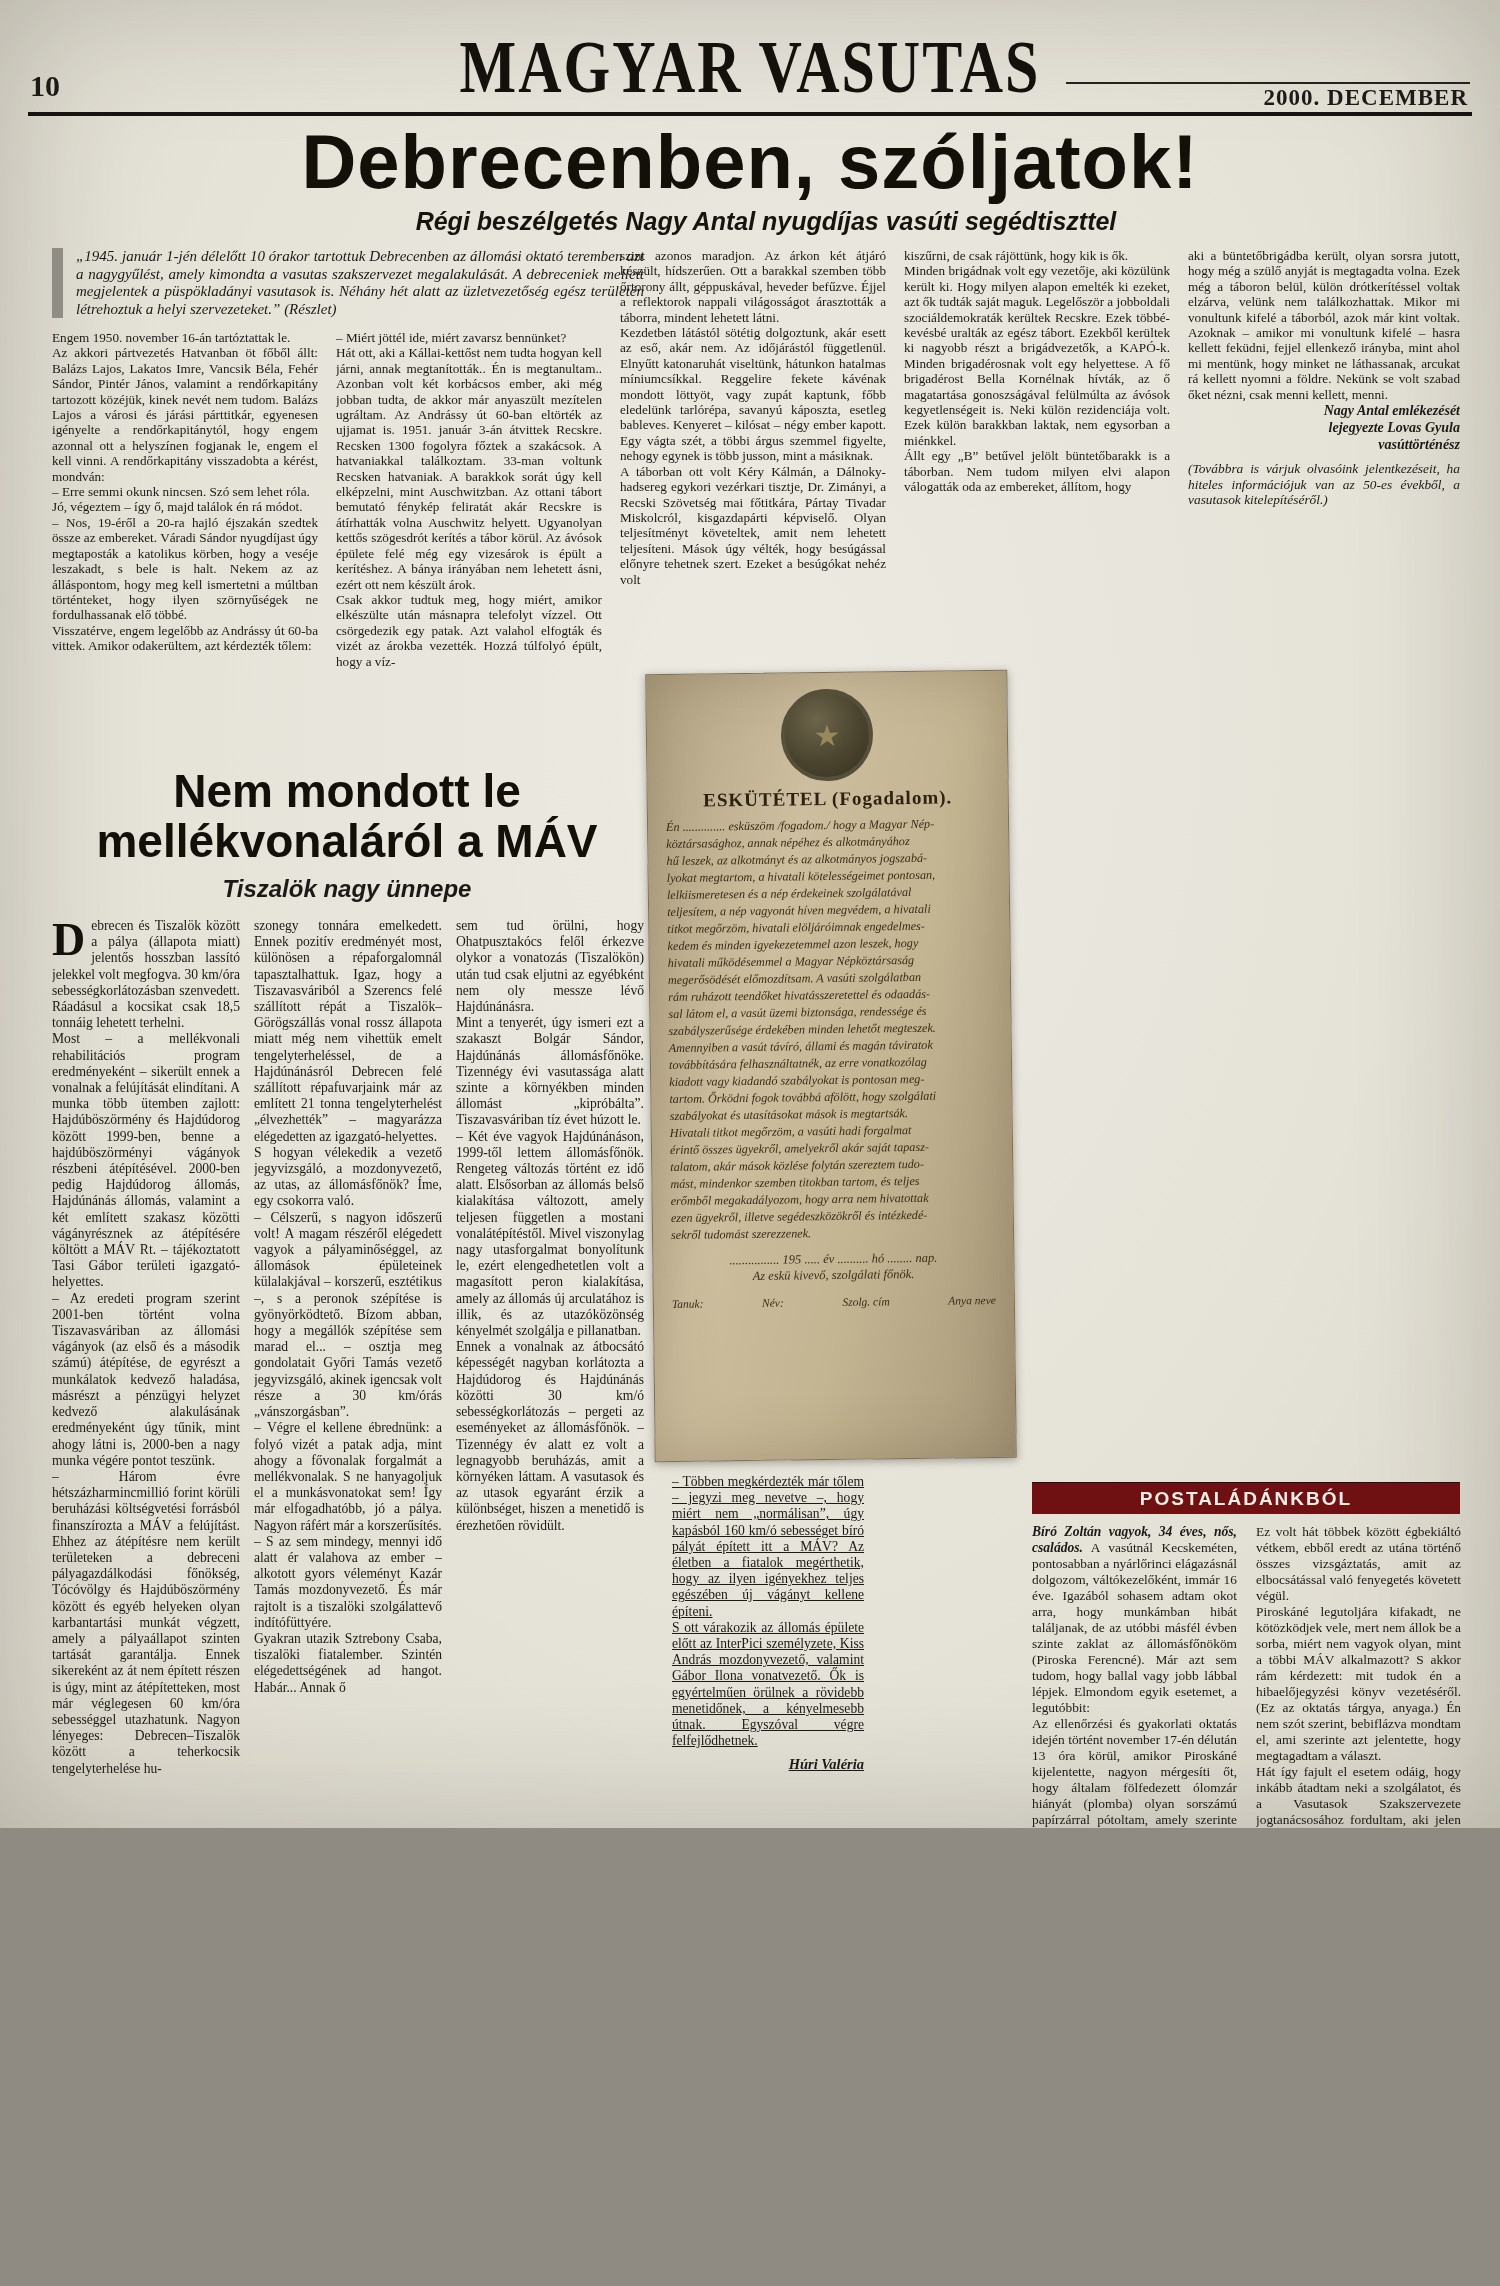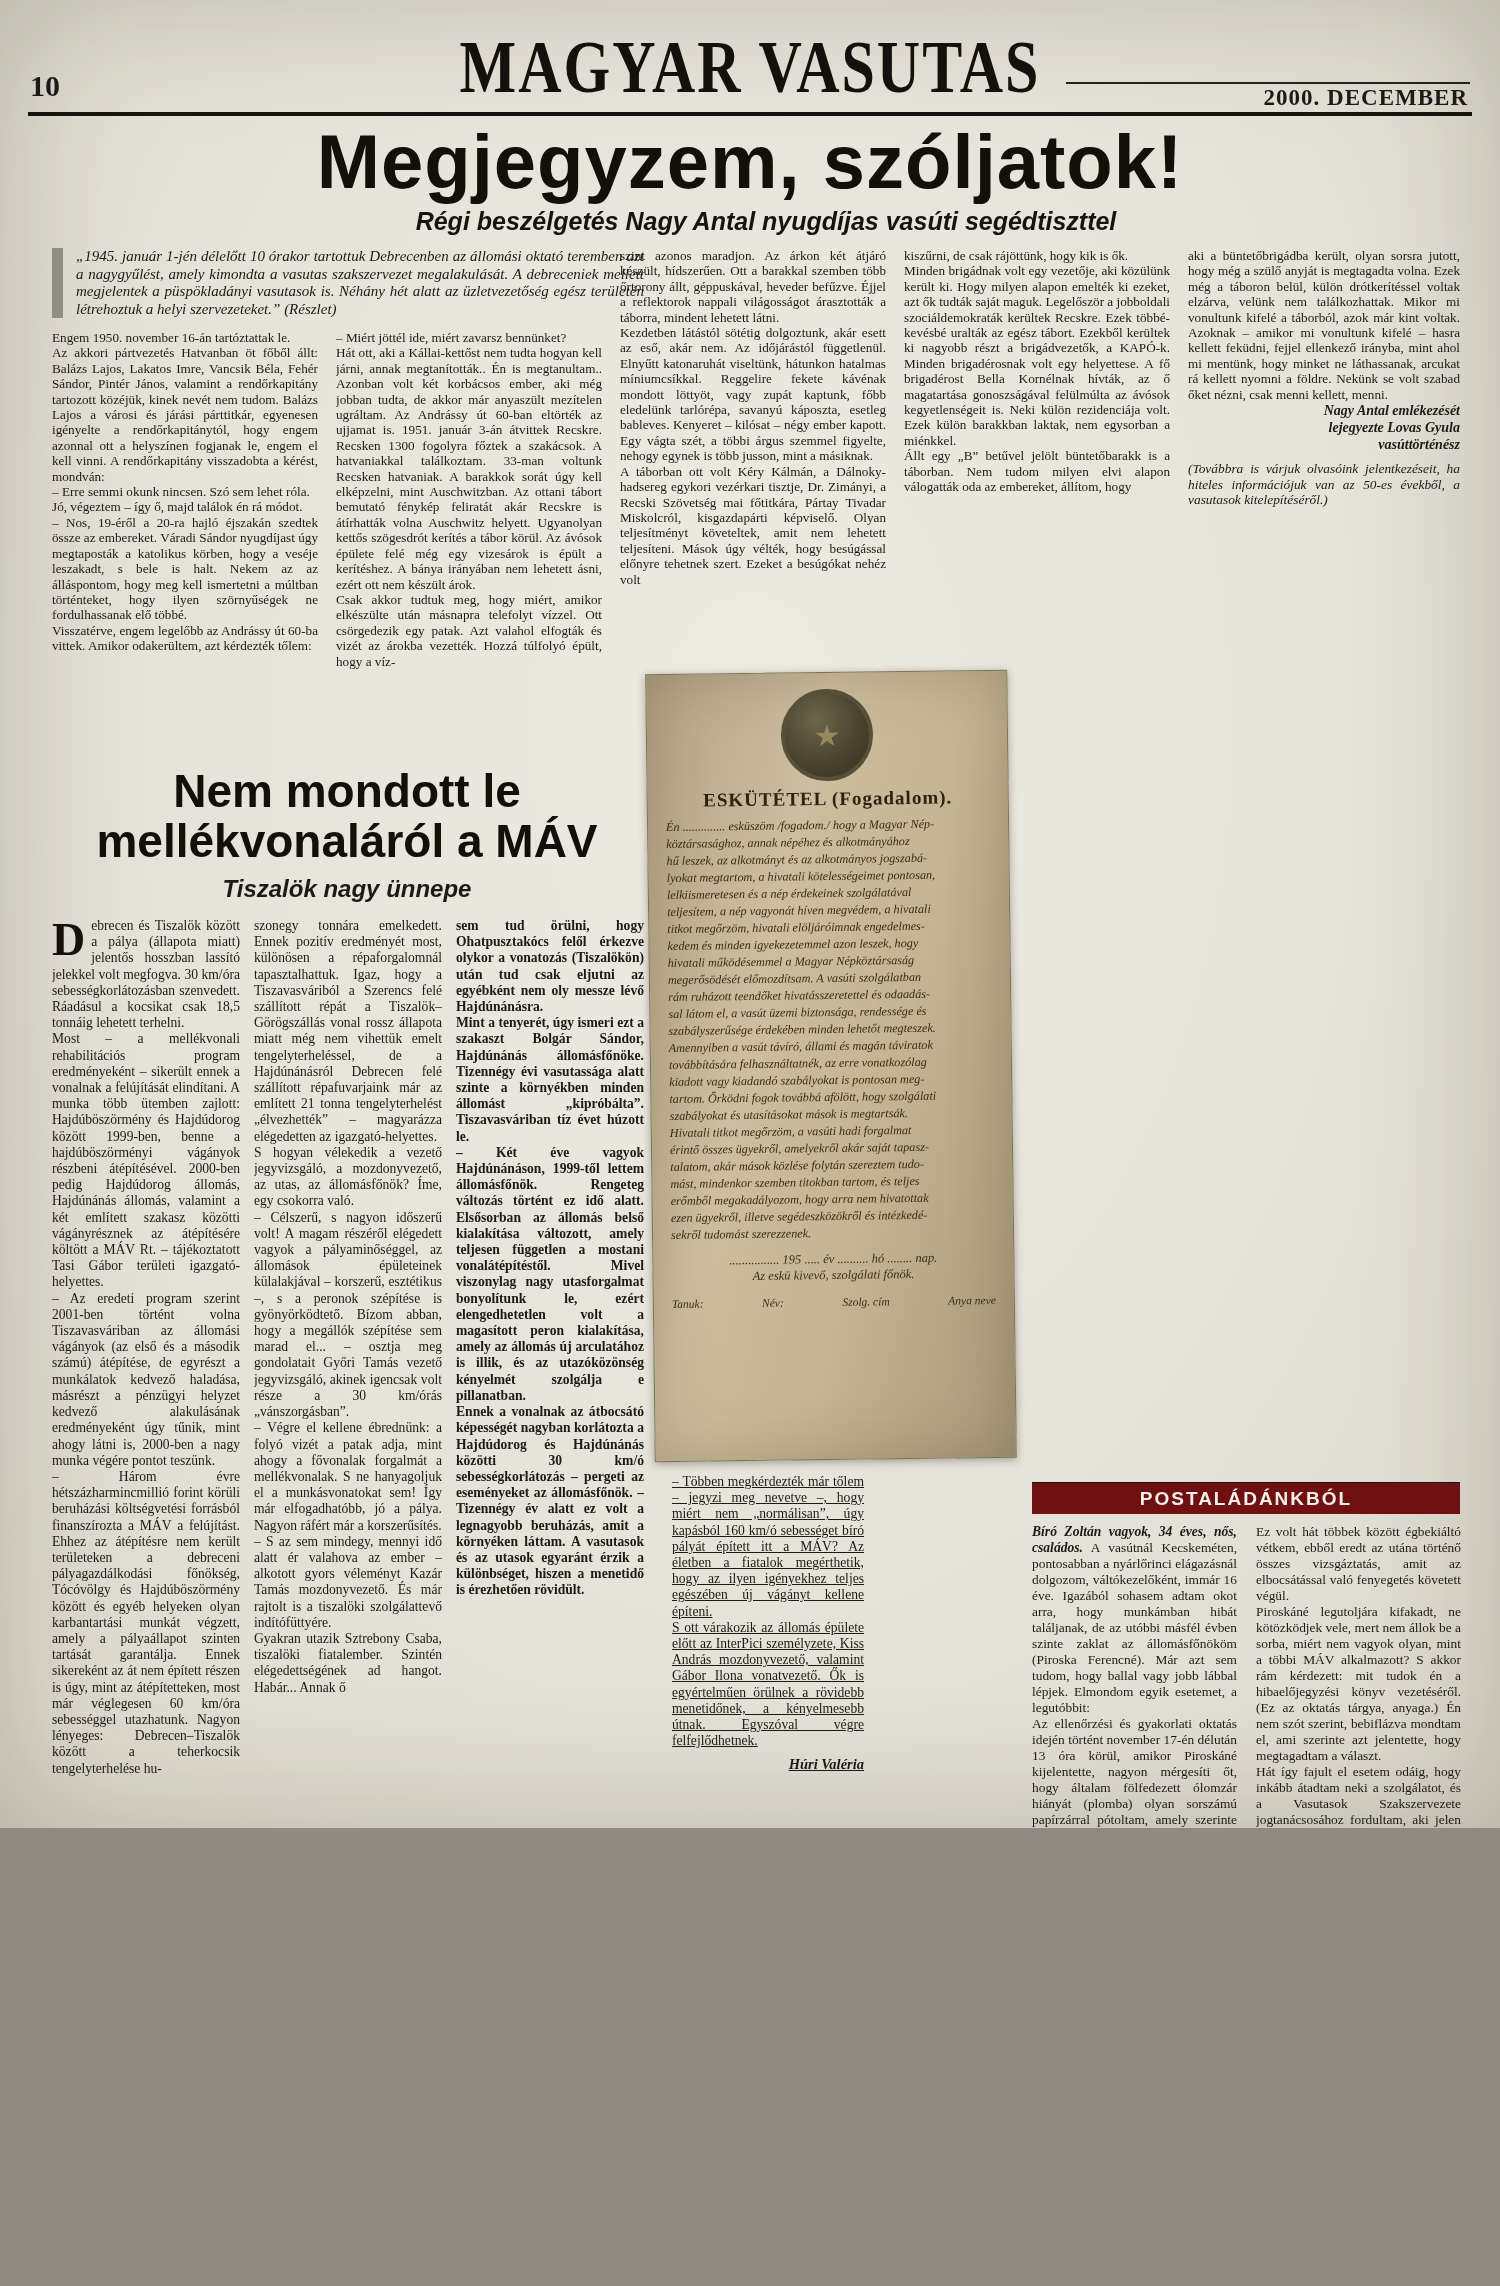--- a/index.html
+++ b/index.html
@@ -36,21 +36,21 @@
   .a1sig{margin-top:0;text-align:right;font:italic 700 14px/17px "Liberation Serif",serif;white-space:pre-line;}
   .a1note{margin-top:8px;font:italic 13.4px/15.6px "Liberation Serif",serif;text-align:justify;}
   
   .a2-headline{left:52px;top:766px;width:590px;margin:0;text-align:center;
     font:700 46px/50px "Liberation Sans",sans-serif;color:#121009;white-space:pre-line;}
   .a2-subhead{left:52px;top:876px;width:590px;text-align:center;
     font:italic 700 24px/26px "Liberation Sans",sans-serif;}
   .a2col{font:13.6px/16.2px "Liberation Serif",serif;text-align:justify;overflow:hidden;white-space:pre-line;}
   .a2c1{left:52px;top:918px;width:188px;height:1352px;}
   .a2c2{left:254px;top:918px;width:188px;height:1352px;}
-  .a2c3{left:456px;top:918px;width:188px;height:1352px;font-weight:bold;}
+  .a2c3{left:456px;top:918px;width:188px;height:1352px;}
   .a2c4{left:672px;top:1474px;width:192px;height:780px;text-decoration:underline;}
   .dropcap{float:left;font:700 46px/40px "Liberation Serif",serif;padding:2px 6px 0 0;color:#14110c;}
   .a2sig{text-align:right;font:italic 700 14.5px/18px "Liberation Serif",serif;margin-top:6px;}
   
   .oath{left:650px;top:672px;width:362px;height:788px;transform:rotate(-.7deg);
     background:linear-gradient(104deg,#b2a384 0%,#ccbe9e 34%,#c3b492 62%,#a7997a 100%);
     border:1px solid #7d6f52;box-shadow:0 2px 8px rgba(30,25,15,.35), inset 0 0 60px rgba(70,55,30,.25);
     box-sizing:border-box;padding:14px 18px;color:#3a2d18;}
   .oath-emblem{width:84px;height:84px;margin:2px auto 6px auto;border-radius:50%;
     background:radial-gradient(circle at 38% 32%, #6d654a 0%, #4a442f 55%, #35301f 100%);
@@ -75,21 +75,21 @@
 <body>
 
 <div class="page">
 
   <div class="abs pagenum">10</div>
   <div class="abs masthead">MAGYAR VASUTAS</div>
   <div class="abs thinline"></div>
   <div class="abs issuedate">2000. DECEMBER</div>
   <div class="abs mainrule"></div>
 
-  <h1 class="abs a1-headline">Megjegyzem, szóljatok!</h1>
+  <h1 class="abs a1-headline">Debrecenben, szóljatok!</h1>
   <div class="abs a1-subhead">Régi beszélgetés Nagy Antal nyugdíjas vasúti segédtiszttel</div>
 
   <div class="abs a1-lead">
     <div class="leadbar"></div>
     <div class="leadtext">„1945. január 1-jén délelőtt 10 órakor tartottuk Debrecenben az állomási oktató teremben azt a nagygyűlést, amely kimondta a vasutas szakszervezet megalakulását. A debreceniek mellett megjelentek a püspökladányi vasutasok is. Néhány hét alatt az üzletvezetőség egész területén létrehoztuk a helyi szervezeteket.” (Részlet)</div>
   </div>
 
   <div class="abs col a1c1">Engem 1950. november 16-án tartóztattak le.
 Az akkori pártvezetés Hatvanban öt főből állt: Balázs Lajos, Lakatos Imre, Vancsik Béla, Fehér Sándor, Pintér János, valamint a rendőrkapitány tartozott közéjük, kinek nevét nem tudom. Balázs Lajos a városi és járási párttitkár, egyenesen igényelte a rendőrkapitánytól, hogy engem azonnal ott a helyszínen fogjanak le, engem el kell vinni. A rendőrkapitány visszadobta a kérést, mondván:
 – Erre semmi okunk nincsen. Szó sem lehet róla.

